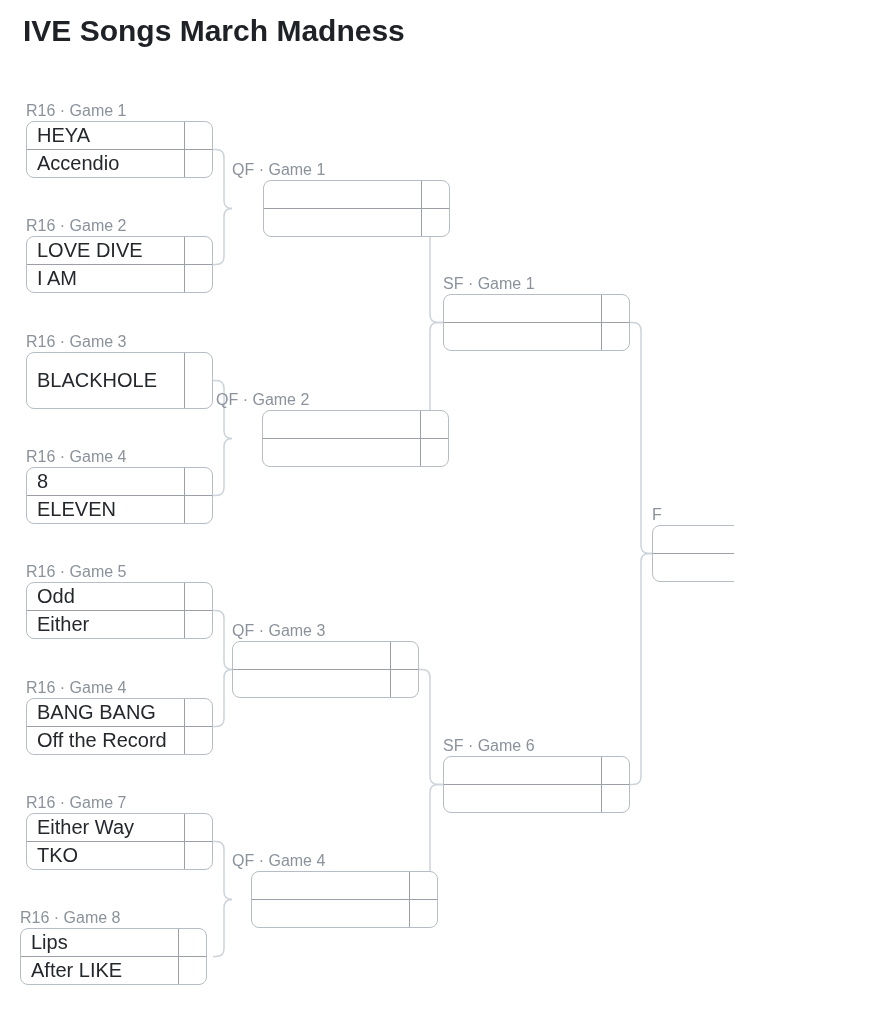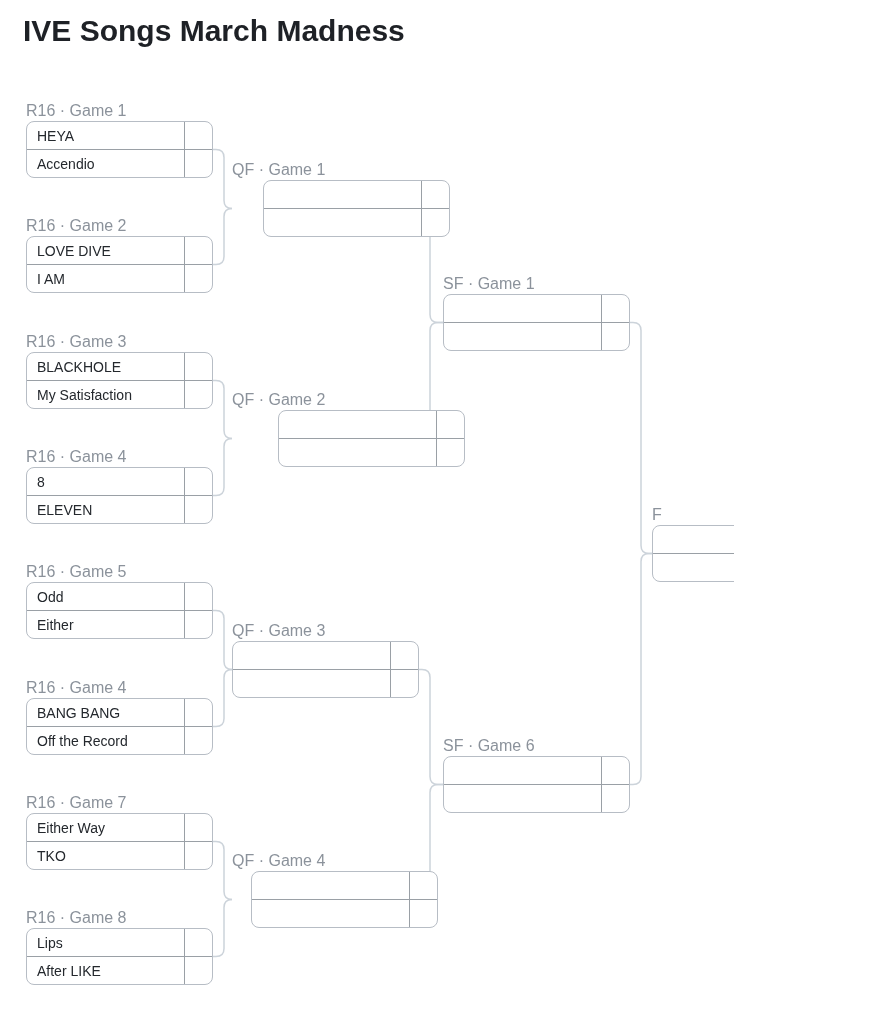--- a/index.html
+++ b/index.html
@@ -52,21 +52,21 @@
     display: flex;
     flex-direction: column;
   }
   .slot { flex: 1; display: flex; align-items: stretch; cursor: pointer; }
   .slot-bottom { border-top: 1px solid var(--divider, #9aa0a6); }
   .team-name {
     flex: 1;
     display: flex;
     align-items: center;
     padding-left: 10px;
-    font-size: 14px;
+    font-size: 20px;
     color: var(--team-color, #24282d);
     white-space: nowrap;
     overflow: hidden;
   }
   .team-score {
     width: 28px;
     border-left: 1px solid var(--divider, #9aa0a6);
     display: flex;
     align-items: center;
     justify-content: center;
@@ -122,24 +122,20 @@
           </div>
         </div>
       </div>
       <div class="match" style="left: 26px; top: 352px;">
         <div class="match-label">R16 · Game 3</div>
         <div class="match-box">
           <div class="slot">
             <span class="team-name">BLACKHOLE</span>
             <span class="team-score"></span>
           </div>
-          <div class="slot slot-bottom">
-            <span class="team-name">My Satisfaction</span>
-            <span class="team-score"></span>
-          </div>
         </div>
       </div>
       <div class="match" style="left: 26px; top: 467px;">
         <div class="match-label">R16 · Game 4</div>
         <div class="match-box">
           <div class="slot">
             <span class="team-name">8</span>
             <span class="team-score"></span>
           </div>
           <div class="slot slot-bottom">
@@ -180,21 +176,21 @@
           <div class="slot">
             <span class="team-name">Either Way</span>
             <span class="team-score"></span>
           </div>
           <div class="slot slot-bottom">
             <span class="team-name">TKO</span>
             <span class="team-score"></span>
           </div>
         </div>
       </div>
-      <div class="match" style="left: 26px; top: 928px; border-radius: 13px;">
+      <div class="match" style="left: 20px; top: 928px; border-radius: 13px;">
         <div class="match-label">R16 · Game 8</div>
         <div class="match-box">
           <div class="slot">
             <span class="team-name">Lips</span>
             <span class="team-score"></span>
           </div>
           <div class="slot slot-bottom">
             <span class="team-name">After LIKE</span>
             <span class="team-score"></span>
           </div>
@@ -206,21 +202,21 @@
           <div class="slot">
             <span class="team-name"></span>
             <span class="team-score"></span>
           </div>
           <div class="slot slot-bottom">
             <span class="team-name"></span>
             <span class="team-score"></span>
           </div>
         </div>
       </div>
-      <div class="match" style="left: 232px; top: 410px; padding-left: 46px;">
+      <div class="match" style="left: 216px; top: 410px; padding-left: 46px;">
         <div class="match-label">QF · Game 2</div>
         <div class="match-box">
           <div class="slot">
             <span class="team-name"></span>
             <span class="team-score"></span>
           </div>
           <div class="slot slot-bottom">
             <span class="team-name"></span>
             <span class="team-score"></span>
           </div>

